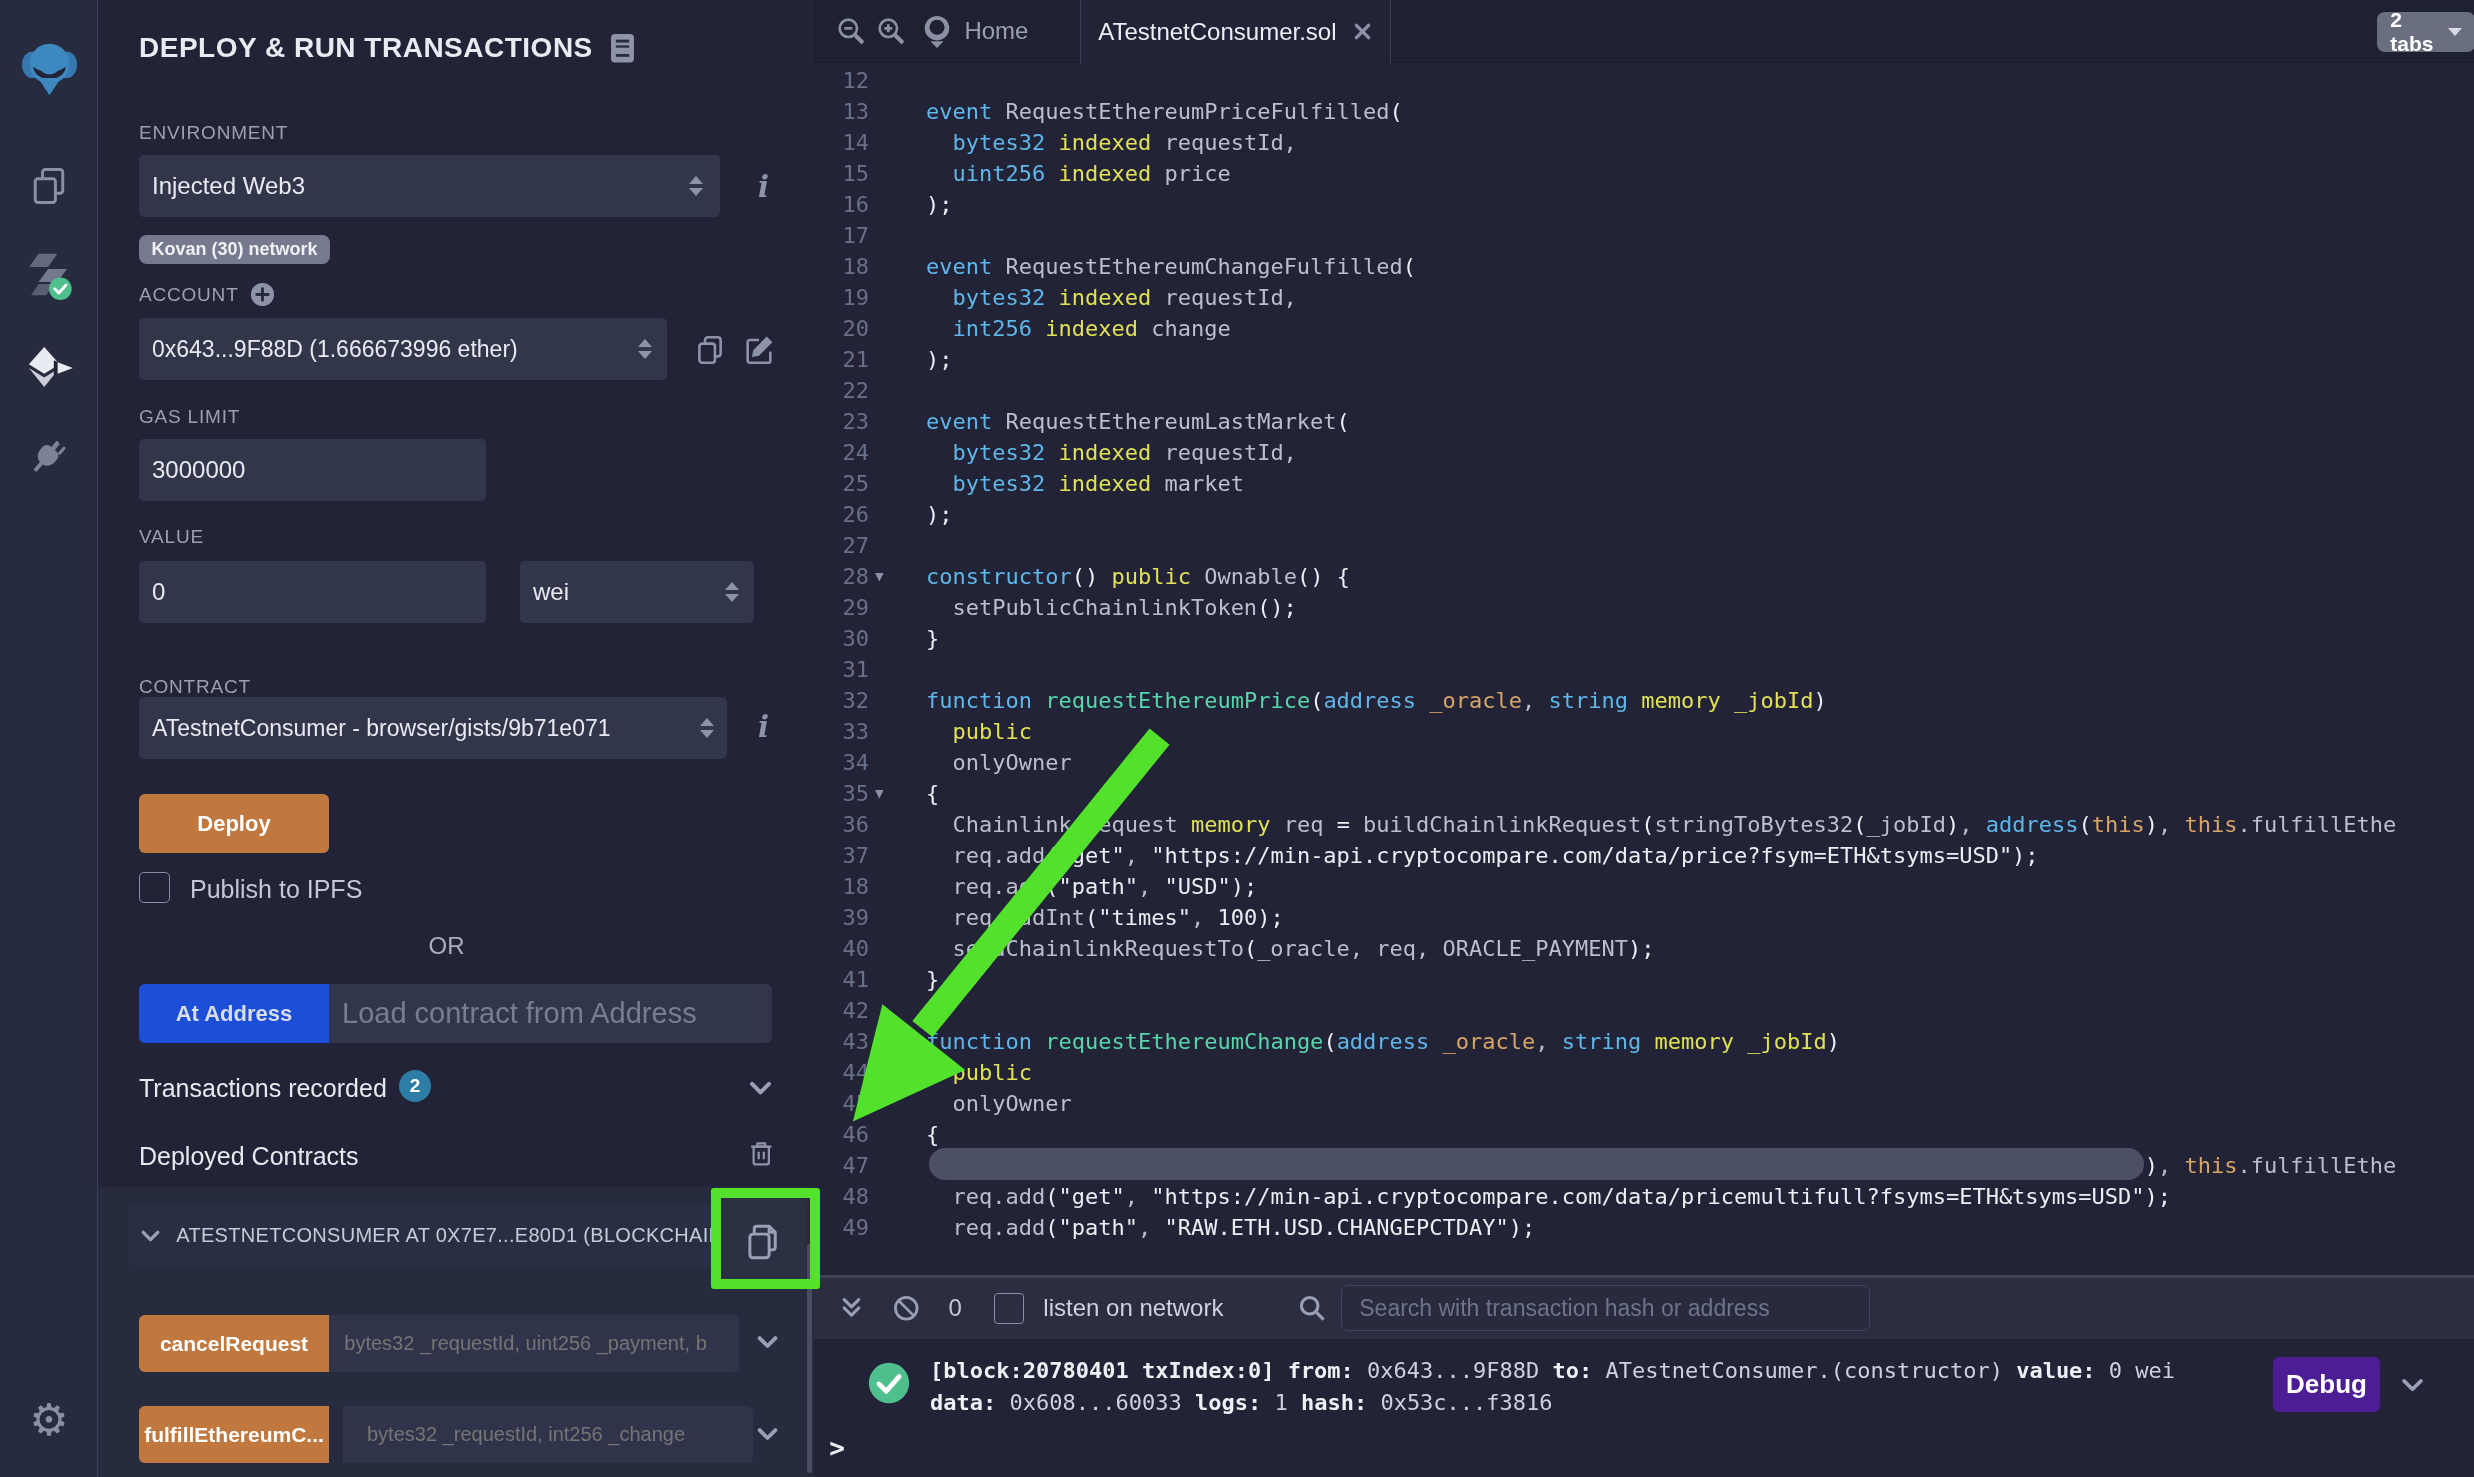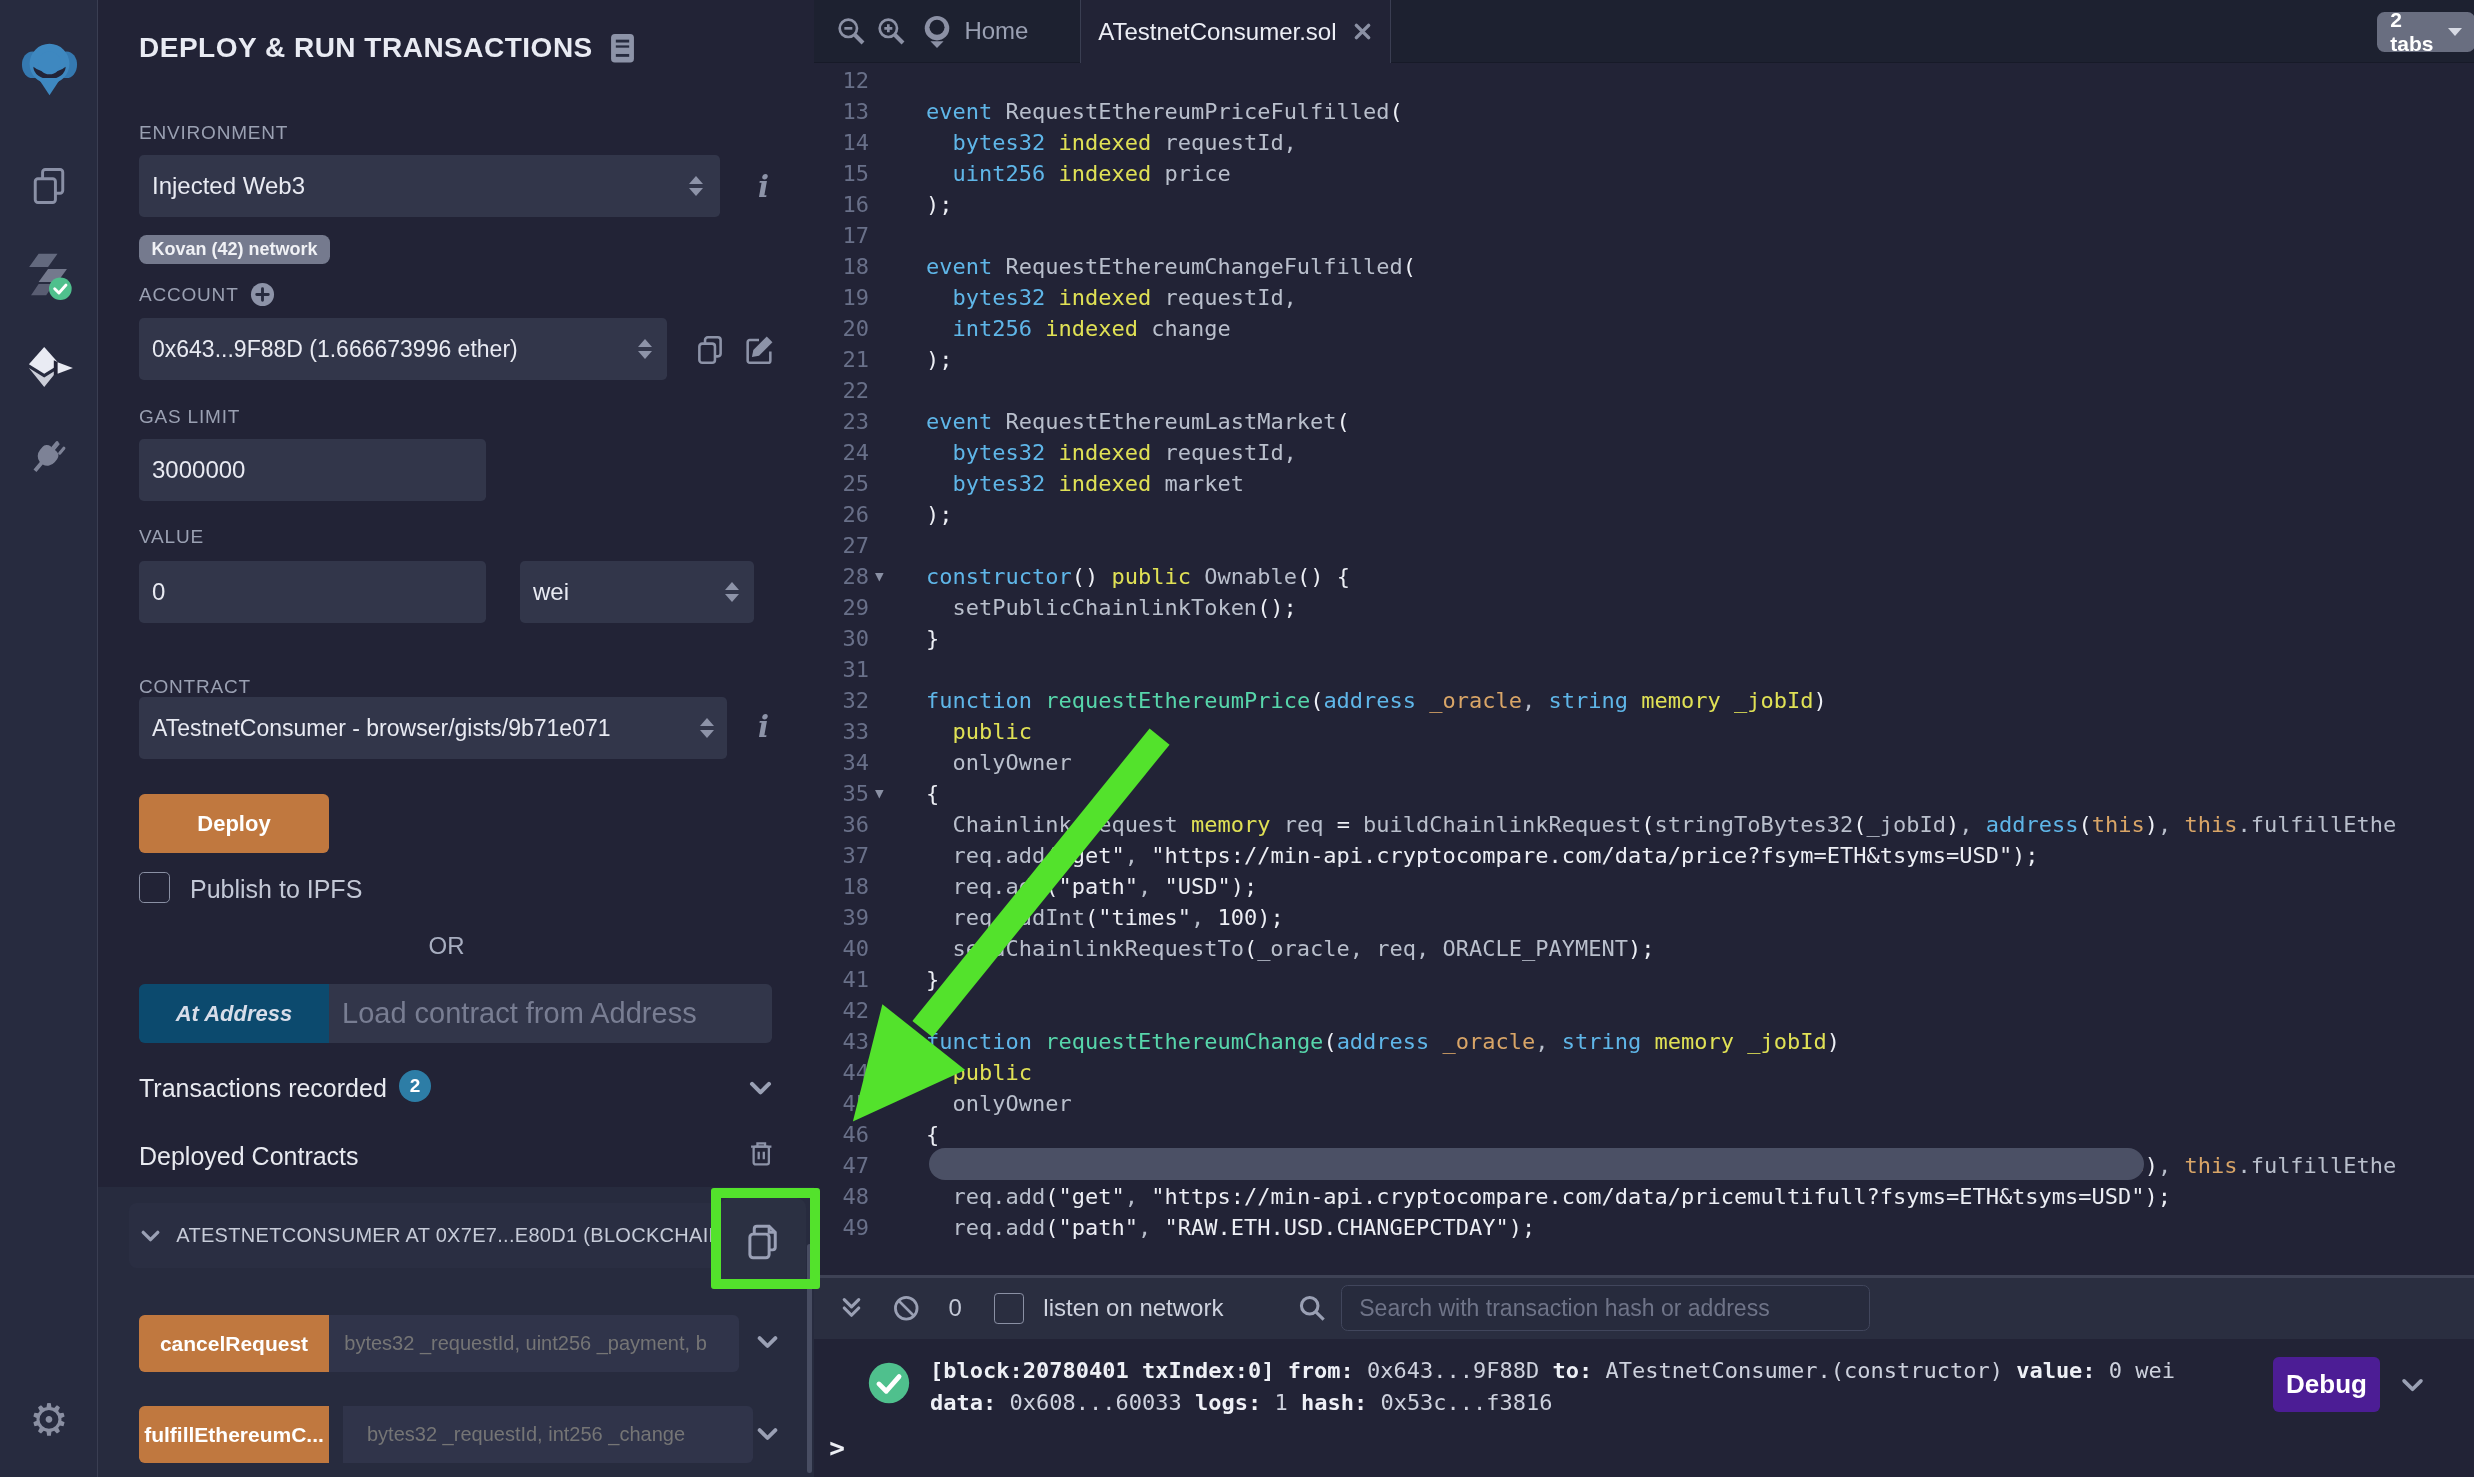--- a/index.html
+++ b/index.html
@@ -143,21 +143,21 @@
 
     <div class="abs lbl" style="left:41px; top:122px;">ENVIRONMENT</div>
     <div class="abs sel" style="left:41px; top:155px; width:581px; height:62px; display:flex; align-items:center; justify-content:space-between; padding-right:17px;">
       <span>Injected Web3</span>
       <span class="stepper">
           <i class="up"></i>
           <i class="dn"></i>
         </span>
     </div>
     <div class="abs info-i" style="left:660px; top:170px;">i</div>
-    <div class="abs badge-net" style="left:41px; top:235px;">Kovan (42) network</div>
+    <div class="abs badge-net" style="left:41px; top:235px;">Kovan (30) network</div>
 
     <div class="abs" style="left:41px; top:282px; display:flex; align-items:center; gap:11.4px;">
       <span class="lbl">ACCOUNT</span>
       <span>
         <svg class="ic" width="25" height="25" viewBox="0 0 26 26">
           <circle cx="13" cy="13" r="12" fill="#8d93a8"></circle>
           <path d="M13 7v12M7 13h12" stroke="#272b3f" stroke-width="3" stroke-linecap="round"></path>
         </svg>
       </span>
     </div>
@@ -204,21 +204,21 @@
     </div>
     <div class="abs info-i" style="left:660px; top:710px;">i</div>
 
     <button class="abs btn-orange" style="left:41px; top:794px; width:190px; height:59px;">Deploy</button>
 
     <div class="abs chk" style="left:41px; top:872px;"></div>
     <div class="abs" style="left:92px; top:875px; font-size:25px; color:#c3c8d6;">Publish to IPFS</div>
 
     <div class="abs" style="left:41px; top:932px; width:615px; text-align:center; font-size:24px; color:#a8aec0;">OR</div>
 
-    <button class="abs" style="left:41px; top:984px; width:190px; height:59px; background:#0c4a6e; color:#d7dde9; font-size:22px; font-weight:bold; border:none; border-radius:5.7px 0 0 5.7px; cursor:pointer;font-style:italic;">At Address</button>
+    <button class="abs" style="left:41px; top:984px; width:190px; height:59px; background:#1d4ed8; color:#d7dde9; font-size:22px; font-weight:bold; border:none; border-radius:5.7px 0 0 5.7px; cursor:pointer;">At Address</button>
     <input class="abs inp" style="left: 231px; top: 984px; width: 443px; height: 59px; border-radius: 0px 5.7px 5.7px 0px; font-size: 29px;" placeholder="Load contract from Address">
 
     <div class="abs sec-head" style="left:41px; top:1074px;">Transactions recorded</div>
     <div class="abs count-badge" style="left:301px; top:1070px;">2</div>
     <div class="abs" style="left:648px; top:1073px;">
       <svg class="ic" width="29" height="29" viewBox="0 0 24 24" fill="none" stroke="#9aa0b4" stroke-width="3.4" stroke-linecap="round" stroke-linejoin="round">
           <path d="M5 9l7 7 7-7"></path>
         </svg>
     </div>
 

